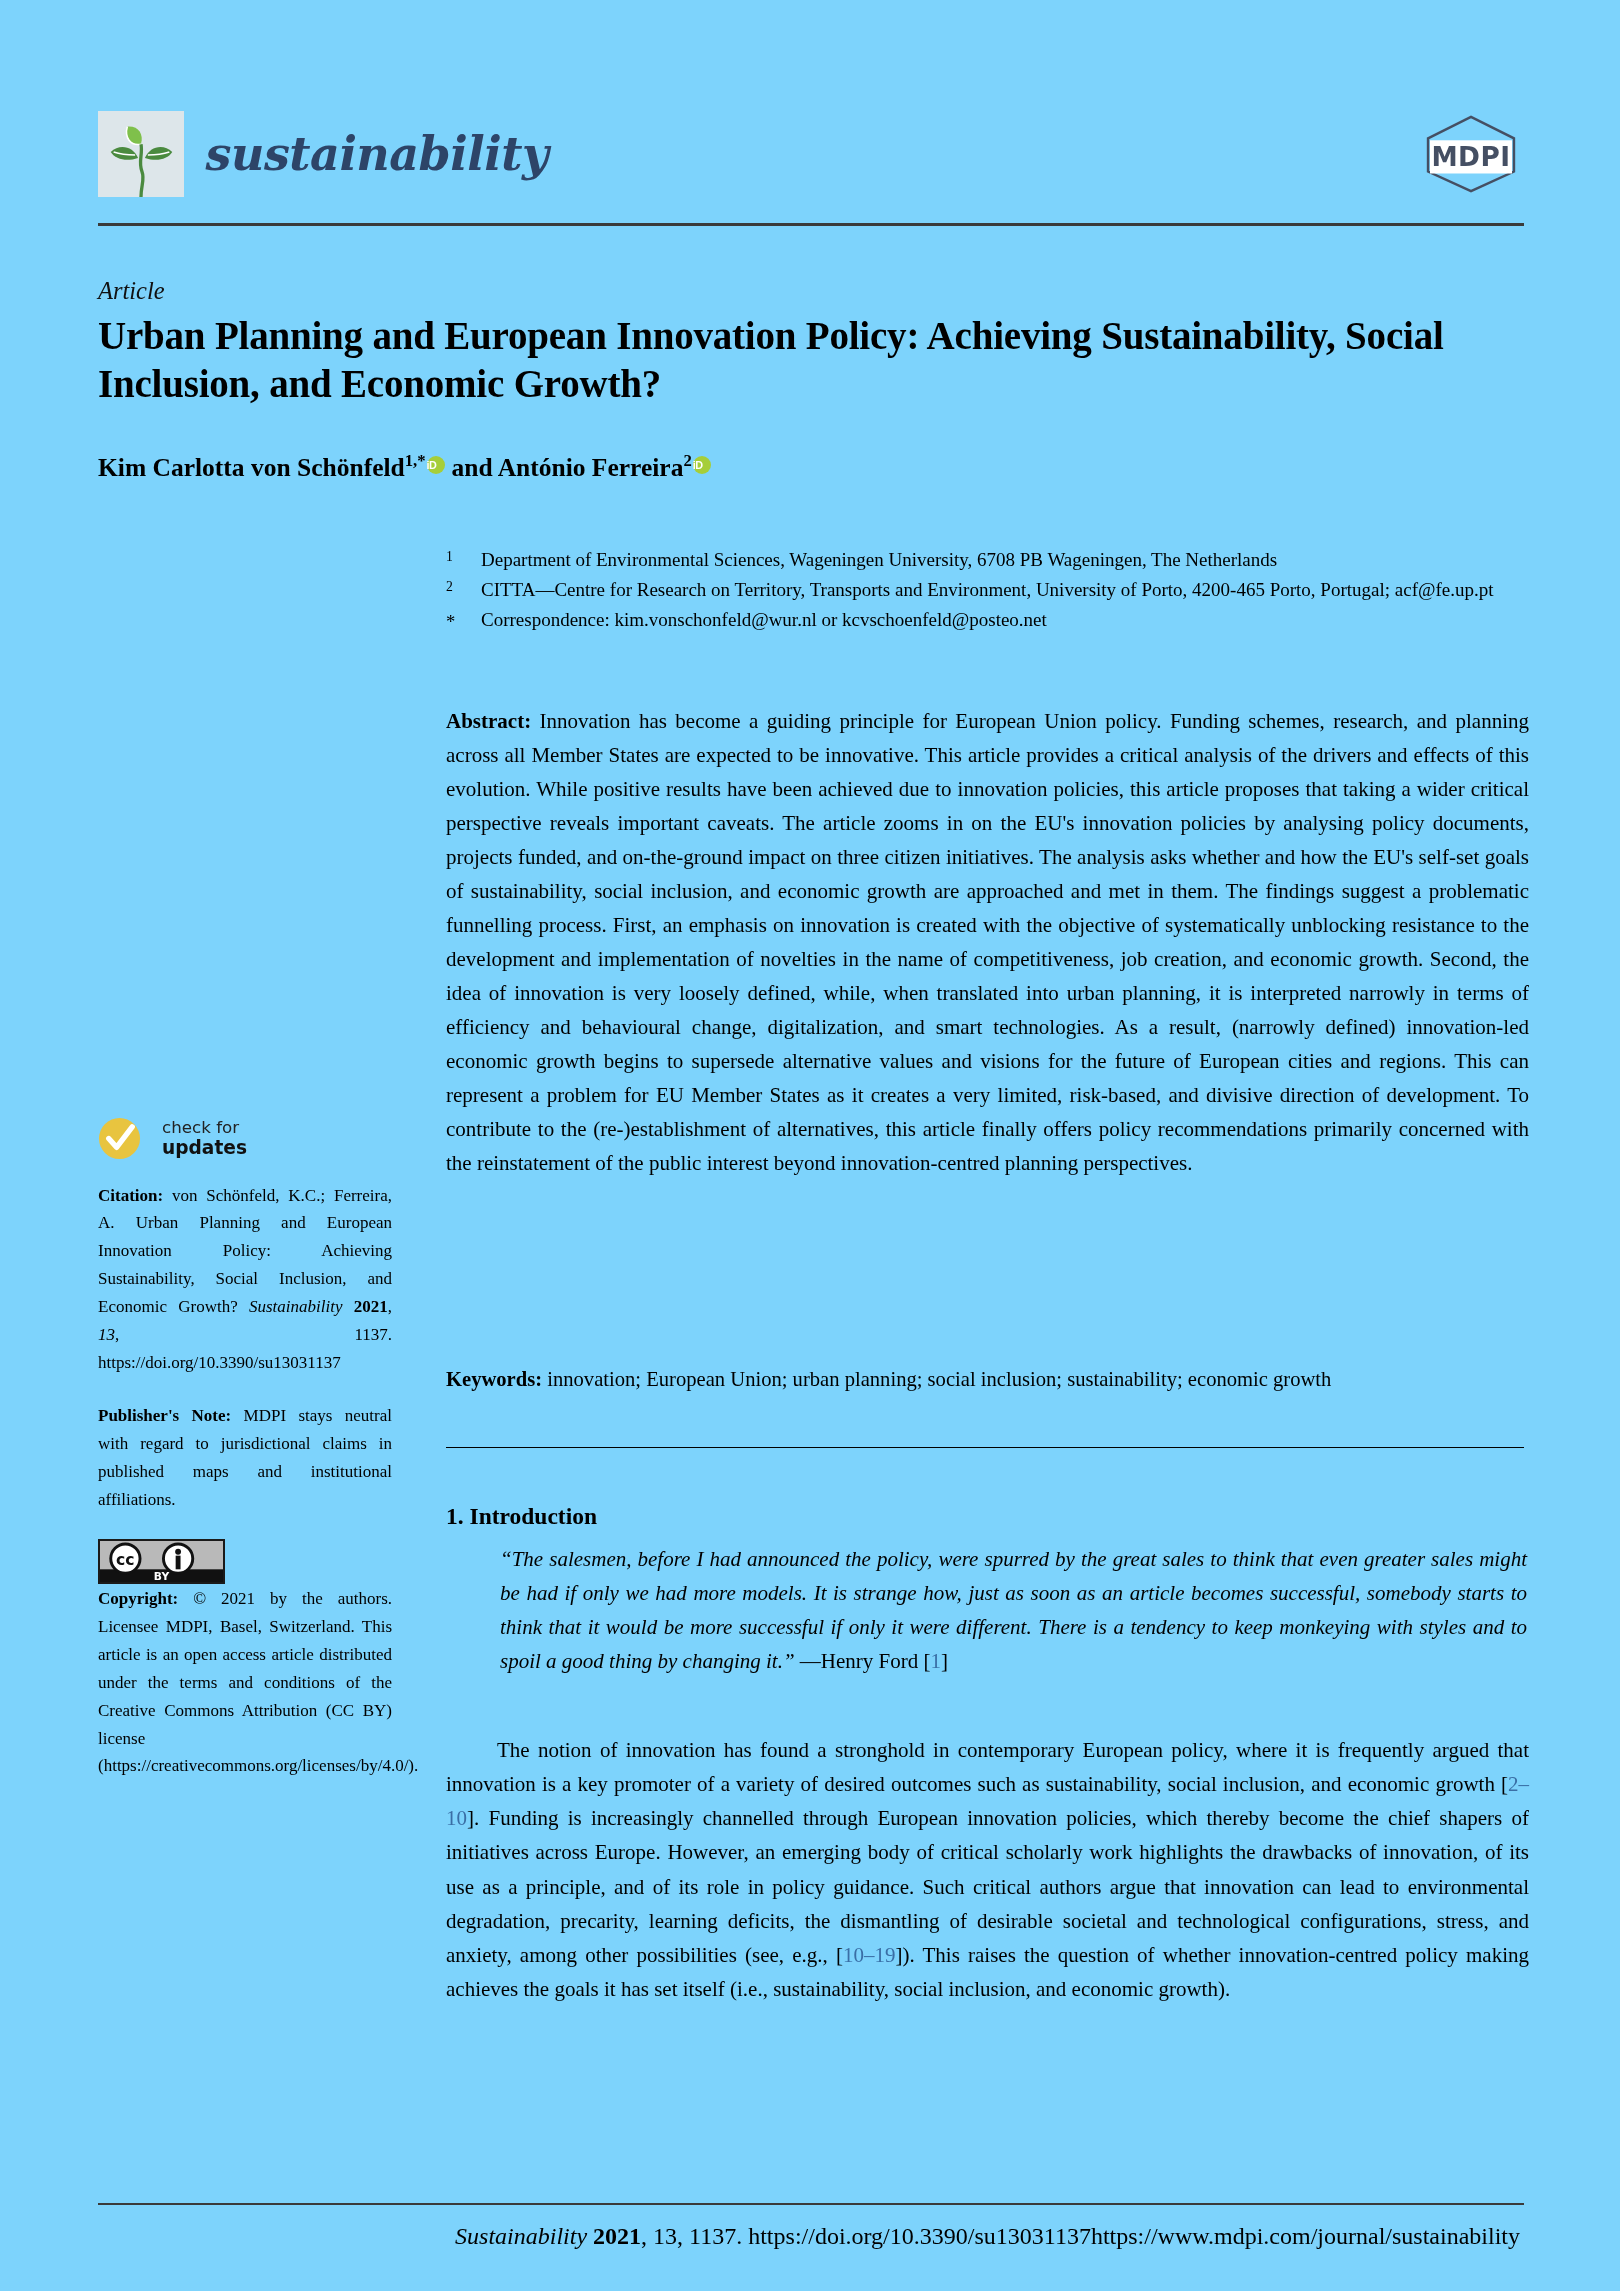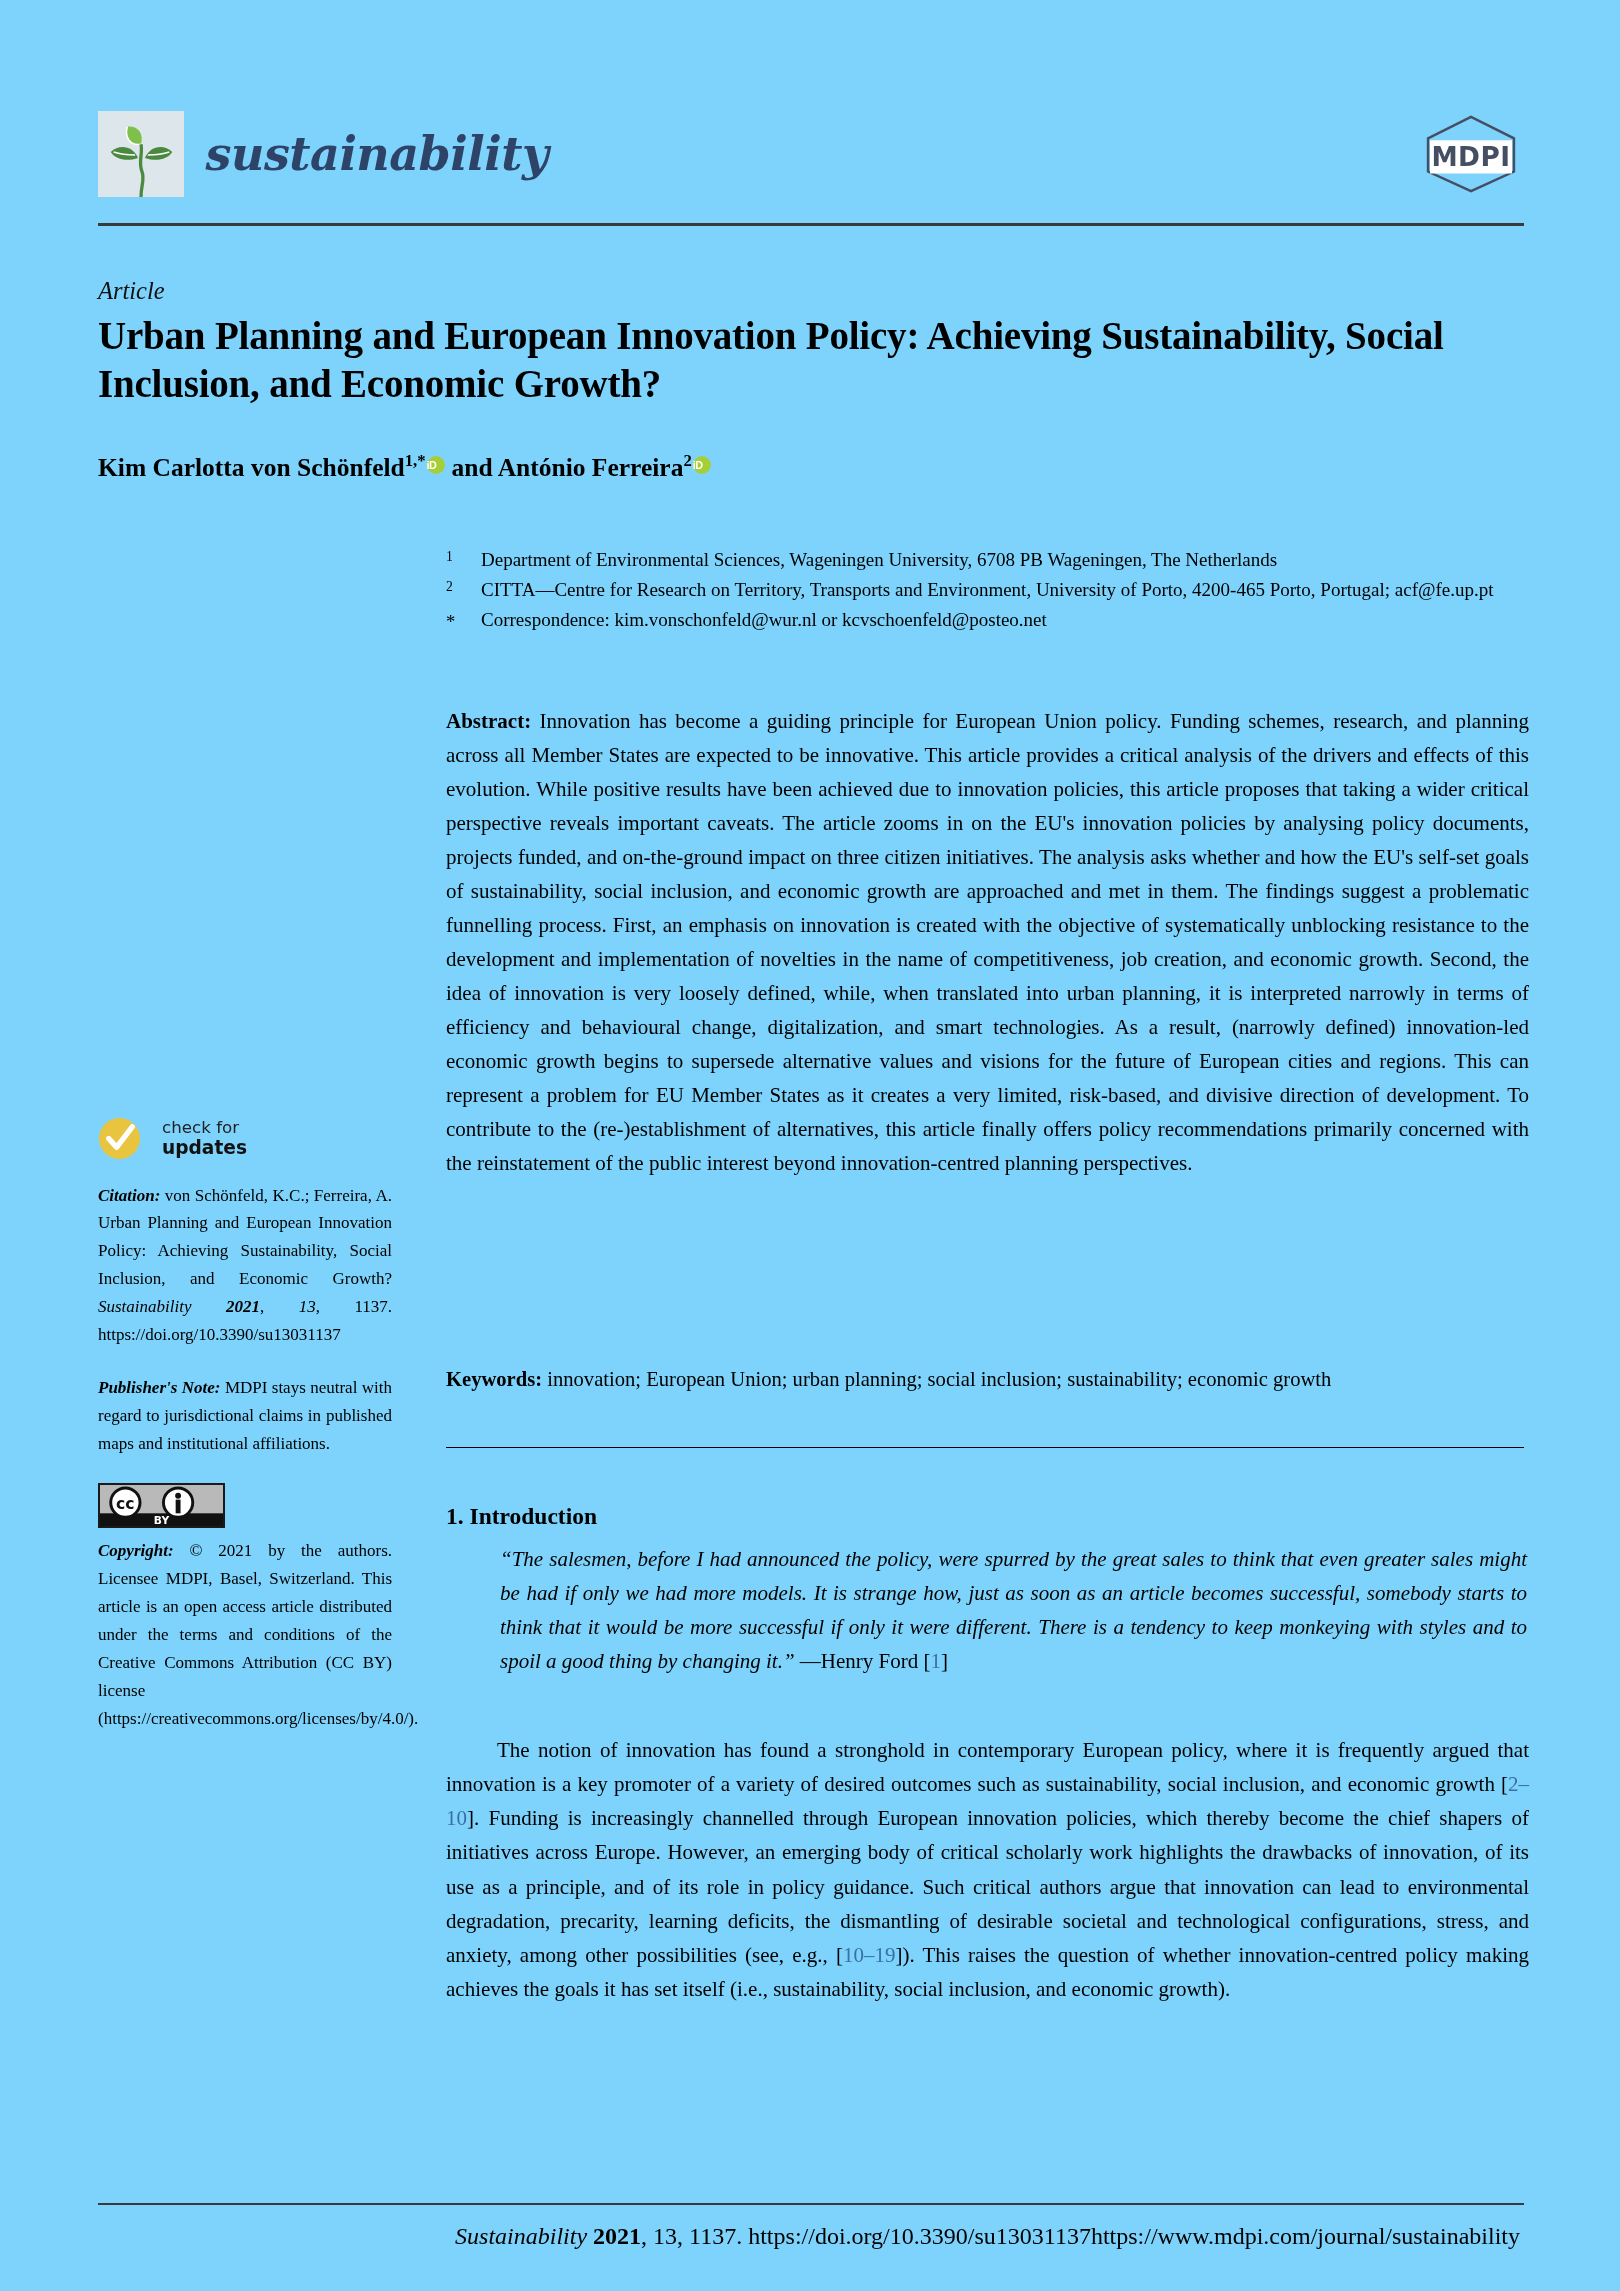--- a/index.html
+++ b/index.html
@@ -219,32 +219,32 @@
   }
   .cfu-text {
     margin-left: 21px;
     font-family: "DejaVu Sans", sans-serif;
     line-height: 1.18;
   }
   .cfu-text .l1 { font-size: 16.7px; color: #222; }
   .cfu-text .l2 { font-size: 18.6px; font-weight: bold; color: #111; }
 
   .side-block { margin-bottom: 25.5px; text-align: justify; }
-  .side-block b { font-weight: bold; font-style: italic; }
+  .side-block b { font-weight: bold; }
   .side-block i { font-style: italic; }
   .side-lines div { white-space: nowrap; }
 
   .cc-badge {
     width: 127px;
     height: 45px;
     background: #b9b9b9;
     border: 2px solid #1a1a1a;
     position: relative;
     box-sizing: border-box;
-    margin-bottom: 9px;
+    margin-bottom: 1px;
   }
 
   .footer-rule {
     position: absolute;
     left: 98px;
     top: 2203px;
     width: 1426px;
     height: 2px;
     background: #3a3a3a;
   }

